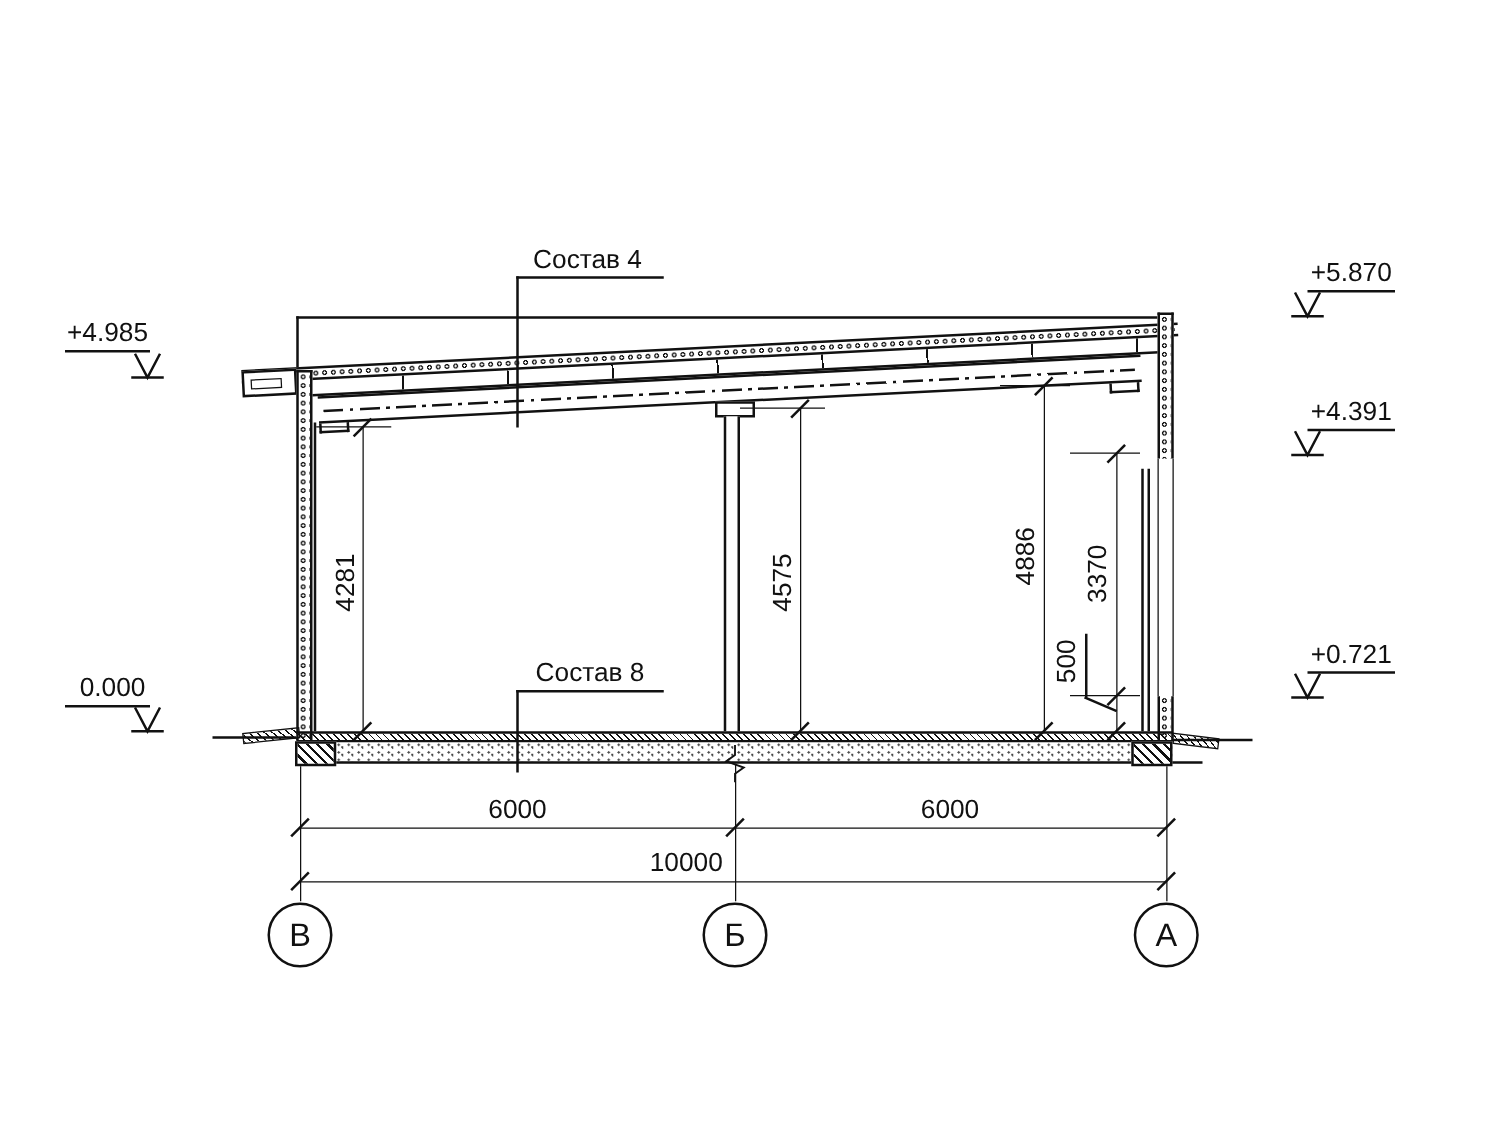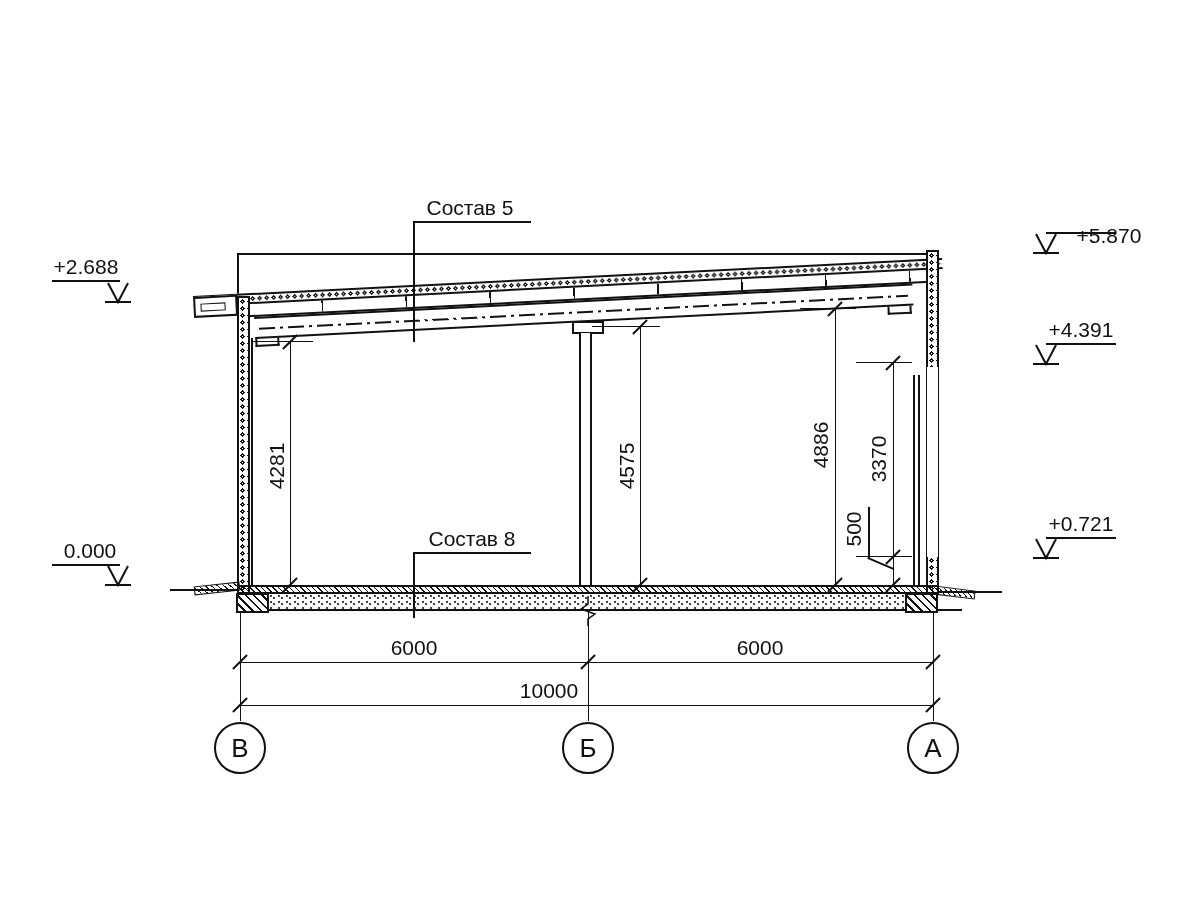--- a/index.html
+++ b/index.html
@@ -76,43 +76,43 @@
   <div class="abs hatch-diag" style="left:237px; top:585px; width:701px; height:9px; border-top:2px solid #111; border-bottom:2px solid #111;"></div>
   <div class="abs dots" style="left:237px; top:594px; width:701px; height:17px; border-bottom:2px solid #111;"></div>
   <div class="ln" style="left:170px; top:589px; width:67px; height:2px;"></div>
   <div class="abs hatch-diag" style="left:194px; top:584px; width:46px; height:9px; border:1px solid #111; transform:rotate(-6deg);"></div>
   <div class="ln" style="left:938px; top:591px; width:64px; height:2px;"></div>
   <div class="abs hatch-diag" style="left:938px; top:586px; width:38px; height:9px; border:1px solid #111; transform:rotate(7deg); transform-origin:0 0;"></div>
   <div class="abs hatch-found" style="left:236px; top:593px; width:33px; height:20px; border:2px solid #111;"></div>
   <div class="abs hatch-found" style="left:905px; top:593px; width:33px; height:20px; border:2px solid #111;"></div>
   <div class="ln" style="left:938px; top:609px; width:24px; height:2px;"></div>
 
-  <div class="txt" style="left:470px; top:208px;">Состав 5</div>
+  <div class="txt" style="left:470px; top:208px;">Состав 4</div>
   <div class="ln" style="left:413px; top:221px; width:118px; height:1.5px;"></div>
   <div class="ln" style="left:413px; top:221px; width:1.5px; height:121px;"></div>
 
   <div class="txt" style="left:472px; top:539px;">Состав 8</div>
   <div class="ln" style="left:413px; top:552px; width:118px; height:1.5px;"></div>
   <div class="ln" style="left:413px; top:552px; width:1.5px; height:66px;"></div>
 
-  <div class="txt" style="left:86px; top:267px;">+2.688</div>
+  <div class="txt" style="left:86px; top:267px;">+4.985</div>
   <div class="ln" style="left:52px; top:280px; width:68px; height:2px;"></div>
   <svg class="mark" style="left:103px; top:281px;" width="30" height="24">
     <path d="M5 2 L15 21 L25 2" fill="none" stroke="#111" stroke-width="2"></path>
     <line x1="2" y1="21" x2="28" y2="21" stroke="#111" stroke-width="2"></line>
   </svg>
 
   <div class="txt" style="left:90px; top:551px;">0.000</div>
   <div class="ln" style="left:52px; top:564px; width:68px; height:2px;"></div>
   <svg class="mark" style="left:103px; top:564px;" width="30" height="24">
     <path d="M5 2 L15 21 L25 2" fill="none" stroke="#111" stroke-width="2"></path>
     <line x1="2" y1="21" x2="28" y2="21" stroke="#111" stroke-width="2"></line>
   </svg>
 
-  <div class="txt" style="left:1081px; top:236px;margin-left:28px;">+5.870</div>
+  <div class="txt" style="left:1081px; top:219px;">+5.870</div>
   <div class="ln" style="left:1046px; top:232px; width:70px; height:2px;"></div>
   <svg class="mark" style="left:1031px; top:232px;" width="30" height="24">
     <path d="M5 2 L15 21 L25 2" fill="none" stroke="#111" stroke-width="2"></path>
     <line x1="2" y1="21" x2="28" y2="21" stroke="#111" stroke-width="2"></line>
   </svg>
 
   <div class="txt" style="left:1081px; top:330px;">+4.391</div>
   <div class="ln" style="left:1046px; top:343px; width:70px; height:2px;"></div>
   <svg class="mark" style="left:1031px; top:343px;" width="30" height="24">
     <path d="M5 2 L15 21 L25 2" fill="none" stroke="#111" stroke-width="2"></path>

